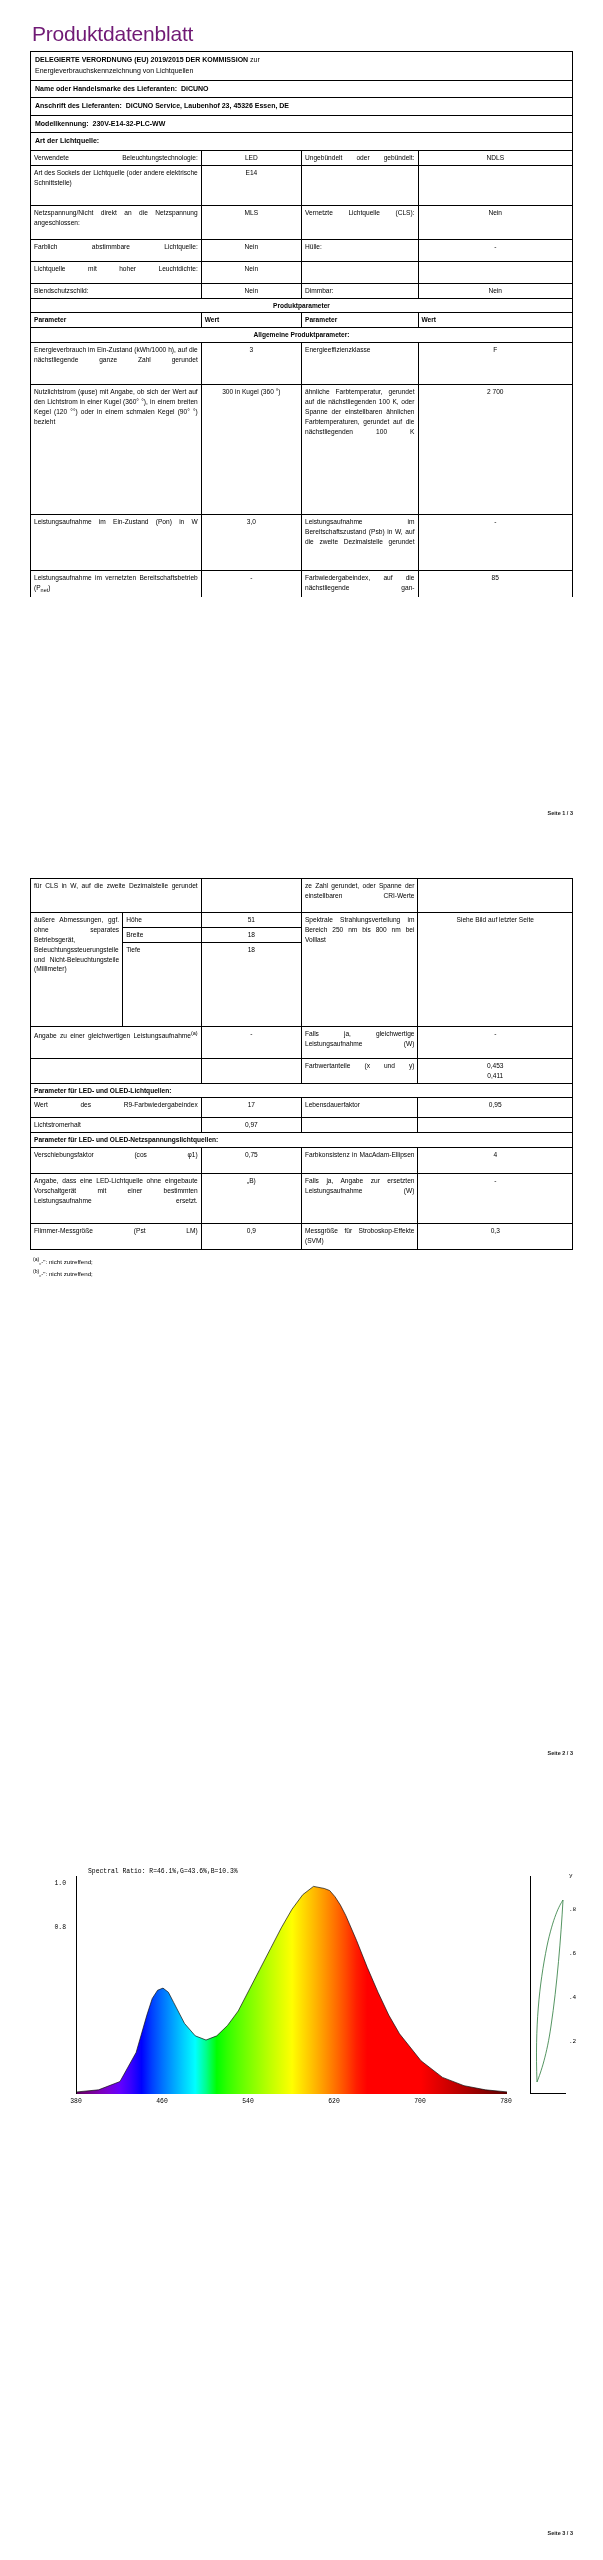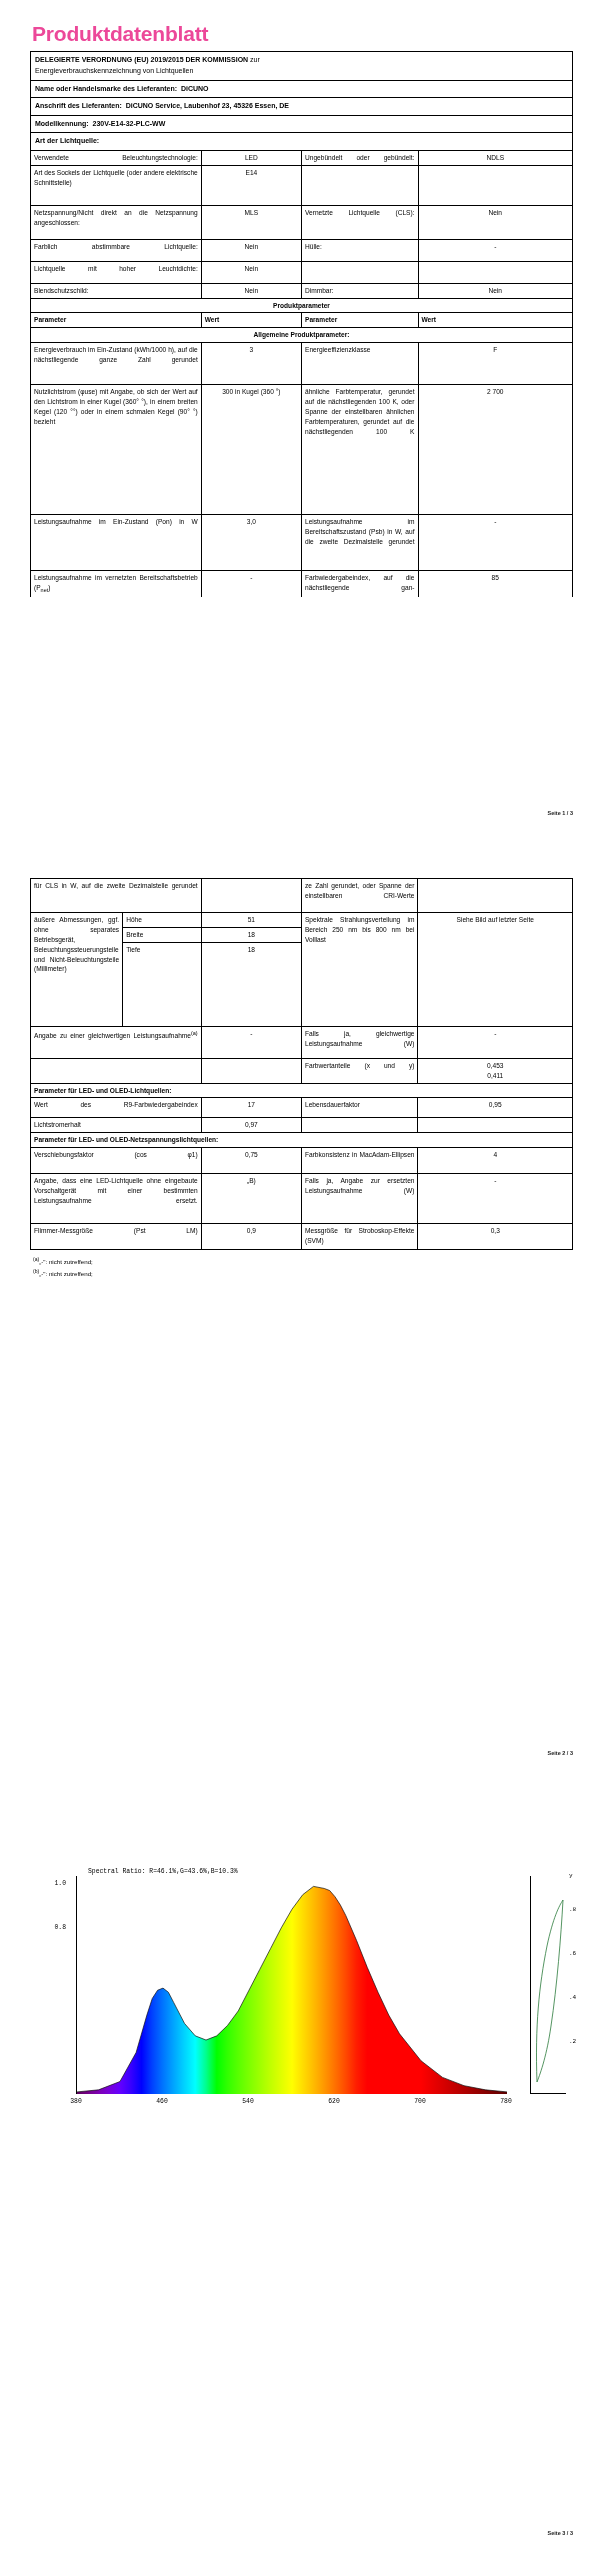--- a/index.html
+++ b/index.html
@@ -16,22 +16,22 @@
     width: 603px;
     background: #fff;
     padding: 0 30px;
   }
   .page1 { height: 830px; padding-top: 22px; }
   .page2 { height: 940px; padding-top: 0px; }
   .page3 { height: 790px; padding-top: 0px; }
 
   .doc-title {
     font-size: 21px;
-    font-weight: bold;
-    color: #ec4899;
+    font-weight: normal;
+    color: #701a75;
     letter-spacing: -0.2px;
     margin: 0 0 6px 2px;
     line-height: 1.1;
   }
 
   table.dt {
     width: 100%;
     border-collapse: collapse;
     table-layout: fixed;
     font-size: 6.6px;

